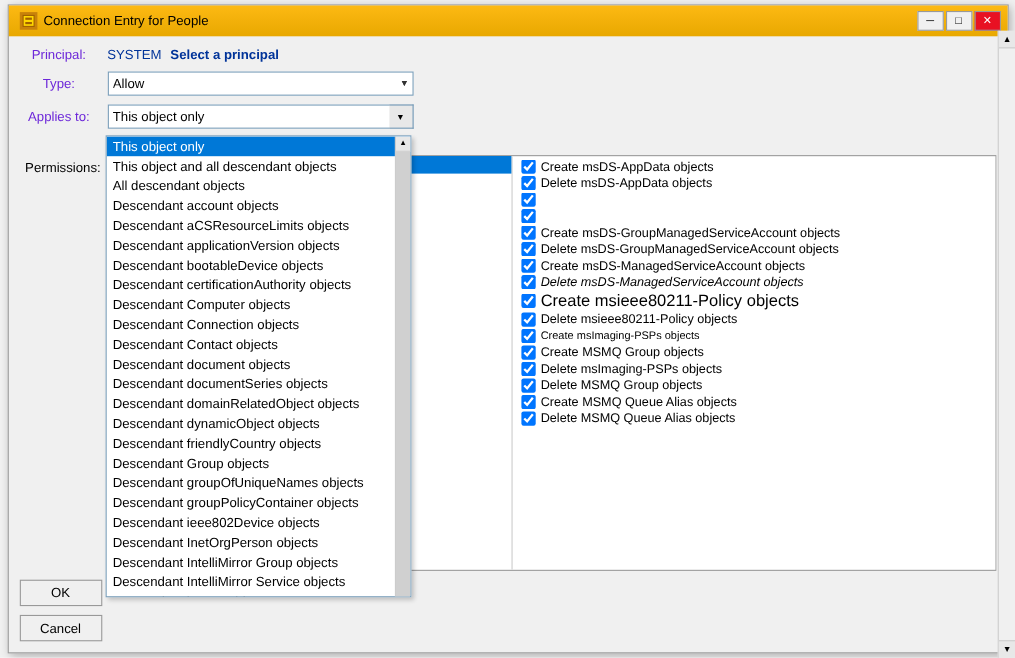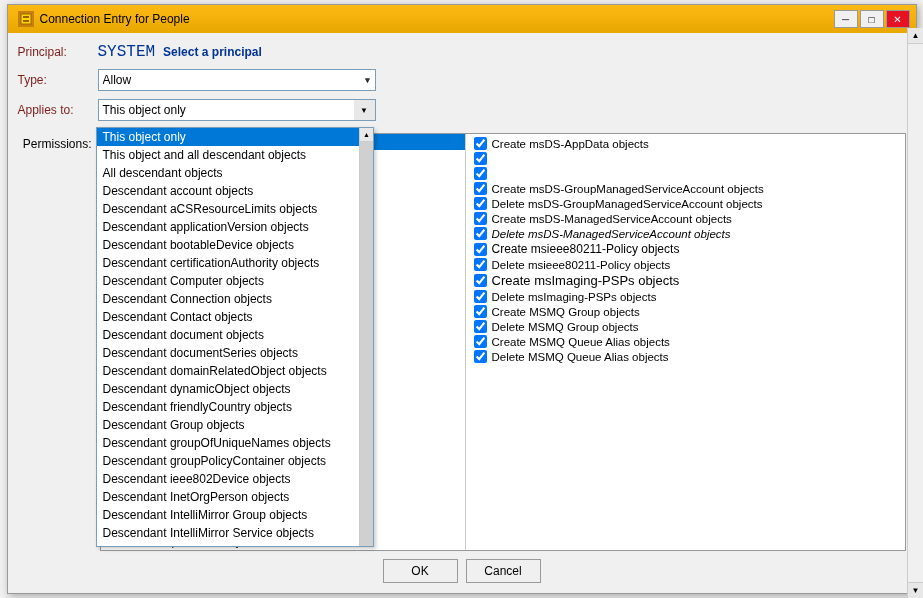--- a/index.html
+++ b/index.html
@@ -55,31 +55,30 @@
     .title-btn.close { background: #e81123; color: white; }
 
     .form-row {
       display: flex;
       align-items: center;
       margin-bottom: 8px;
     }
 
     .form-label {
       width: 80px;
-      text-align: left;
+      text-align: center;
       padding-right: 8px;
-      color: #7f1d1d;
+      color: #6d28d9;
       font-size: 12px;
       flex-shrink: 0;
     }
 
     .principal-value {
       color: #003399;
-      font-size: 16px;
-      font-family: Liberation Mono, monospace;
+      font-size: 12px;
     }
 
     .select-link {
       color: #003399;
       text-decoration: none;
       margin-left: 8px;
       font-size: 12px;
       font-weight: bold;
     }
 
@@ -161,20 +160,21 @@
       background: #0078d7;
       color: white;
     }
 
     .bottom-buttons {
       display: flex;
       justify-content: center;
       gap: 8px;
       margin-top: 8px;
       flex-shrink: 0;
+      flex-direction: column;
     }
 
     .btn {
       width: 75px;
       height: 24px;
       background: #f0f0f0;
       border: 1px solid #999;
       font-size: 12px;
       cursor: pointer;
       display: flex;
@@ -192,21 +192,21 @@
       flex-direction: column;
       flex: 1;
       padding: 0 10px 10px 10px;
       overflow: hidden;
     }
 
     .perm-section-wrapper {
       display: flex;
       flex: 1;
       overflow: hidden;
-      margin-top: 0;
+      margin-top: 12px;
     }
 
     .perm-label-col {
       width: 82px;
       padding-top: 4px;
       text-align: right;
       padding-right: 8px;
       font-size: 12px;
       flex-shrink: 0;
     }
@@ -377,20 +377,24 @@
         </div>
 
         <div class="perm-box-right">
           <div id="right-perm-container">
               <div class="right-perm-item">
                 <input type="checkbox" checked="" style="margin-right: 5px; width: 13px; height: 13px;">
                 <span style="font-size: 11.5px;">Create msDS-AppData objects</span>
               </div>
               <div class="right-perm-item">
                 <input type="checkbox" checked="" style="margin-right: 5px; width: 13px; height: 13px;">
+                <span style="font-size: 11.5px;">Delete msDS-AppData objects</span>
+              </div>
+              <div class="right-perm-item">
+                <input type="checkbox" checked="" style="margin-right: 5px; width: 13px; height: 13px;">
               </div>
               <div class="right-perm-item">
                 <input type="checkbox" checked="" style="margin-right: 5px; width: 13px; height: 13px;">
               </div>
               <div class="right-perm-item">
                 <input type="checkbox" checked="" style="margin-right: 5px; width: 13px; height: 13px;">
                 <span style="font-size: 11.5px;">Create msDS-GroupManagedServiceAccount objects</span>
               </div>
               <div class="right-perm-item">
                 <input type="checkbox" checked="" style="margin-right: 5px; width: 13px; height: 13px;">
@@ -399,37 +403,37 @@
               <div class="right-perm-item">
                 <input type="checkbox" checked="" style="margin-right: 5px; width: 13px; height: 13px;">
                 <span style="font-size: 11.5px;">Create msDS-ManagedServiceAccount objects</span>
               </div>
               <div class="right-perm-item">
                 <input type="checkbox" checked="" style="margin-right: 5px; width: 13px; height: 13px;">
                 <span style="font-size: 11.5px; font-style: italic;">Delete msDS-ManagedServiceAccount objects</span>
               </div>
               <div class="right-perm-item">
                 <input type="checkbox" checked="" style="margin-right: 5px; width: 13px; height: 13px;">
-                <span style="font-size: 12px;">Create msieee80211-Policy objects</span>
+                <span style="font-size: 15px;">Create msieee80211-Policy objects</span>
               </div>
               <div class="right-perm-item">
                 <input type="checkbox" checked="" style="margin-right: 5px; width: 13px; height: 13px;">
                 <span style="font-size: 11.5px;">Delete msieee80211-Policy objects</span>
               </div>
               <div class="right-perm-item">
                 <input type="checkbox" checked="" style="margin-right: 5px; width: 13px; height: 13px;">
-                <span style="font-size: 13px;">Create msImaging-PSPs objects</span>
+                <span style="font-size: 10px;">Create msImaging-PSPs objects</span>
+              </div>
+              <div class="right-perm-item">
+                <input type="checkbox" checked="" style="margin-right: 5px; width: 13px; height: 13px;">
+                <span style="font-size: 11.5px;">Create MSMQ Group objects</span>
               </div>
               <div class="right-perm-item">
                 <input type="checkbox" checked="" style="margin-right: 5px; width: 13px; height: 13px;">
                 <span style="font-size: 11.5px;">Delete msImaging-PSPs objects</span>
-              </div>
-              <div class="right-perm-item">
-                <input type="checkbox" checked="" style="margin-right: 5px; width: 13px; height: 13px;">
-                <span style="font-size: 11.5px;">Create MSMQ Group objects</span>
               </div>
               <div class="right-perm-item">
                 <input type="checkbox" checked="" style="margin-right: 5px; width: 13px; height: 13px;">
                 <span style="font-size: 11.5px;">Delete MSMQ Group objects</span>
               </div>
               <div class="right-perm-item">
                 <input type="checkbox" checked="" style="margin-right: 5px; width: 13px; height: 13px;">
                 <span style="font-size: 11.5px;">Create MSMQ Queue Alias objects</span>
               </div>
               <div class="right-perm-item">

